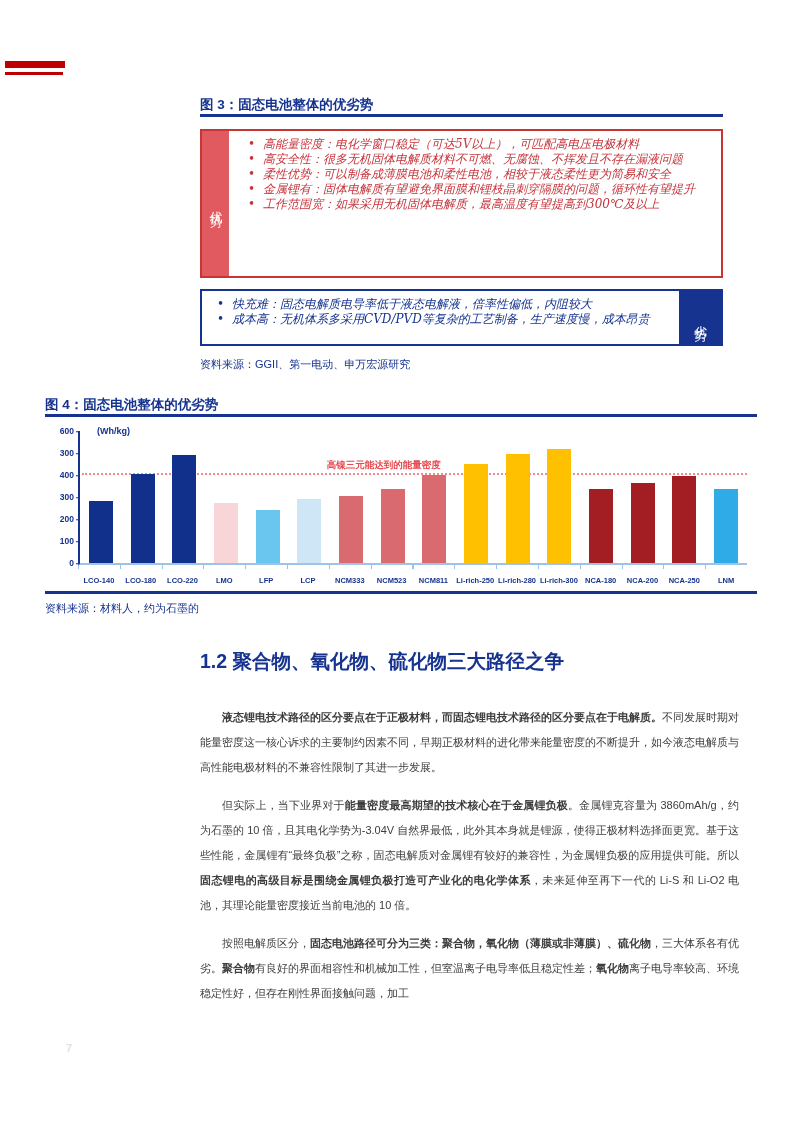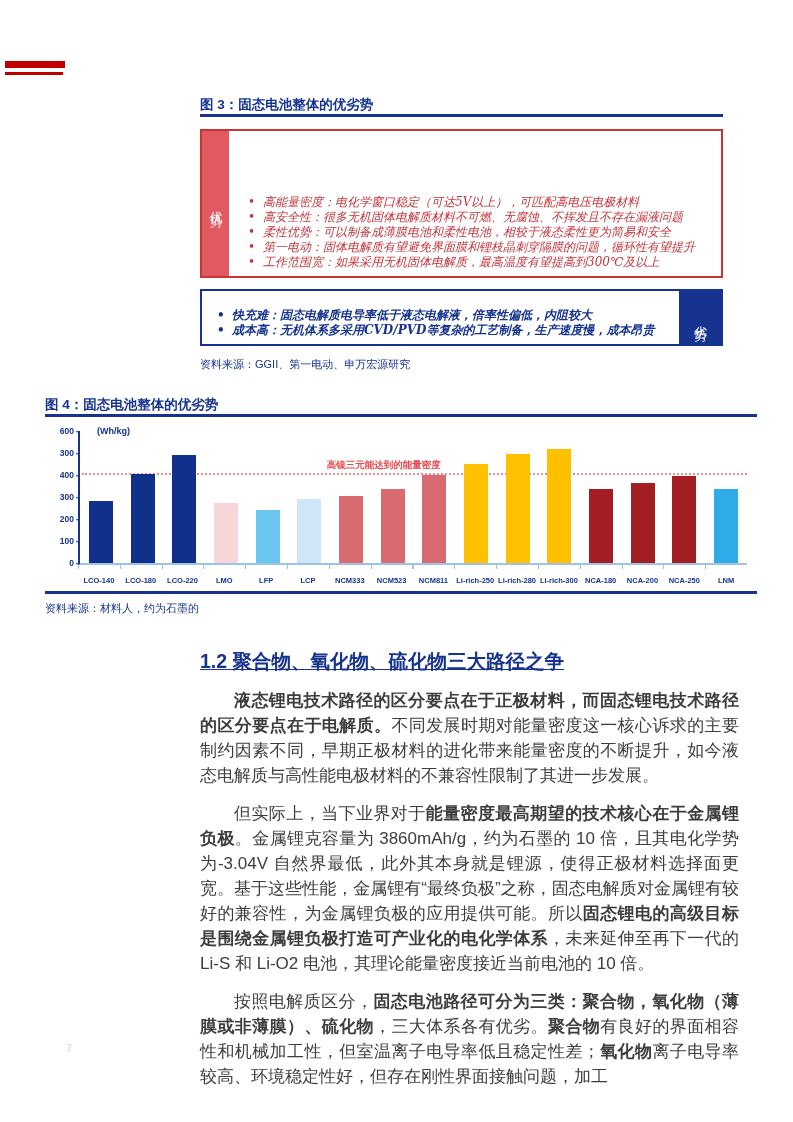--- a/index.html
+++ b/index.html
@@ -12,25 +12,25 @@
   .logo-bar2 { position:absolute; left:5px; top:72px; width:58px; height:3px; background:#c00000; }
 
   
   .fig-title { font-size:13.5px; font-weight:bold; color:#15338f; border-bottom:3px solid #15338f; }
 
   
   .fig3 { position:absolute; left:200px; top:96px; width:523px; }
   .adv-box { display:flex; margin-top:12px; height:149px; border:2px solid #c83535; background:#fff; }
   .strip-adv { width:27px; background:#e05a60; color:#fff; display:flex; align-items:center; justify-content:center;
                writing-mode:vertical-rl; font-size:13px; letter-spacing:3px; font-family:"DejaVu Serif", serif; }
-  .kai-list { flex:1; list-style:none; display:flex; flex-direction:column; justify-content:flex-end; padding:6px 4px 6px 34px; }
+  .kai-list { flex:1; list-style:none; display:flex; flex-direction:column; justify-content:flex-start; padding:6px 4px 6px 34px; }
   .kai-list li { font-family:"DejaVu Serif", serif; font-style:italic; font-size:12px; position:relative; line-height:1.25; }
   .kai-list li::before { content:"\2022"; position:absolute; left:-15px; font-style:normal; }
   .red-items li { color:#c5343c; }
-  .navy-items li { color:#15338f;font-weight:bold; }
+  .navy-items li { color:#15338f; }
   .dis-box { display:flex; margin-top:11px; height:57px; border:2px solid #15338f; background:#fff; }
   .dis-box .kai-list { padding-left:30px; }
   .strip-dis { width:42px; background:#15338f; color:#fff; display:flex; align-items:center; justify-content:center;
                writing-mode:vertical-rl; font-size:13px; letter-spacing:3px; font-family:"DejaVu Serif", serif; }
   .source { font-size:11px; color:#15338f; margin-top:11px; }
 
   
   .fig4 { position:absolute; left:45px; top:396px; width:712px; }
   .chart { position:relative; height:166px; margin-top:6px; }
   .unit { position:absolute; left:52px; top:3px; font-size:9px; font-weight:bold; color:#15338f; }
@@ -43,22 +43,22 @@
   .ytick { position:absolute; right:calc(100% + 6px); transform:translateY(50%); font-size:8.5px; font-weight:bold; color:#15338f; line-height:1; }
   .ytick::after { content:""; position:absolute; right:-6px; top:50%; width:4px; height:1px; background:#15338f; }
   .tickrow { position:absolute; left:33px; right:10px; bottom:20px; height:4px;
              background:repeating-linear-gradient(to right, #9dc3e6 0, #9dc3e6 1px, transparent 1px, transparent calc(100%/16)); }
   .xlabels { position:absolute; left:33px; right:10px; bottom:4px; display:flex; }
   .xlabel { flex:1; text-align:center; font-size:7.5px; font-weight:bold; color:#15338f; white-space:nowrap; overflow:visible; }
   .bottom-rule { border-top:3px solid #15338f; margin-top:2px; }
   .fig4 .source { margin-top:7px; }
 
   
-  .section-heading { position:absolute; left:200px; top:648px; font-size:19.5px; font-weight:bold; color:#15338f;text-decoration:underline; }
-  .body-text { position:absolute; left:200px; top:688px; width:539px; font-size:17px; line-height:25px;
+  .section-heading { position:absolute; left:200px; top:648px; font-size:19.5px; font-weight:bold; color:#15338f; }
+  .body-text { position:absolute; left:200px; top:705px; width:539px; font-size:11px; line-height:25px;
                color:#3d3d3d; text-align:justify; }
   .body-text p { text-indent:2em; margin-bottom:13px; }
   .b { font-weight:bold; }
 
   .page-num { position:absolute; left:66px; top:1042px; font-size:11px; font-weight:bold; color:#e2e2e2; }
 </style>
 </head>
 <body>
 
 <div class="page">
@@ -67,21 +67,21 @@
   <div class="logo-bar2"></div>
 
   <section class="fig3">
     <div class="fig-title">图 3：固态电池整体的优劣势</div>
     <div class="adv-box">
       <div class="strip-adv">优势</div>
       <ul class="kai-list red-items" id="adv-list">
           <li>高能量密度：电化学窗口稳定（可达5V以上），可匹配高电压电极材料</li>
           <li>高安全性：很多无机固体电解质材料不可燃、无腐蚀、不挥发且不存在漏液问题</li>
           <li>柔性优势：可以制备成薄膜电池和柔性电池，相较于液态柔性更为简易和安全</li>
-          <li>第一电动：固体电解质有望避免界面膜和锂枝晶刺穿隔膜的问题，循环性有望提升</li>
+          <li>金属锂有：固体电解质有望避免界面膜和锂枝晶刺穿隔膜的问题，循环性有望提升</li>
           <li>工作范围宽：如果采用无机固体电解质，最高温度有望提高到300℃及以上</li>
         </ul>
     </div>
     <div class="dis-box">
       <ul class="kai-list navy-items" id="dis-list">
           <li>快充难：固态电解质电导率低于液态电解液，倍率性偏低，内阻较大</li>
           <li>成本高：无机体系多采用CVD/PVD等复杂的工艺制备，生产速度慢，成本昂贵</li>
         </ul>
       <div class="strip-dis">劣势</div>
     </div>

